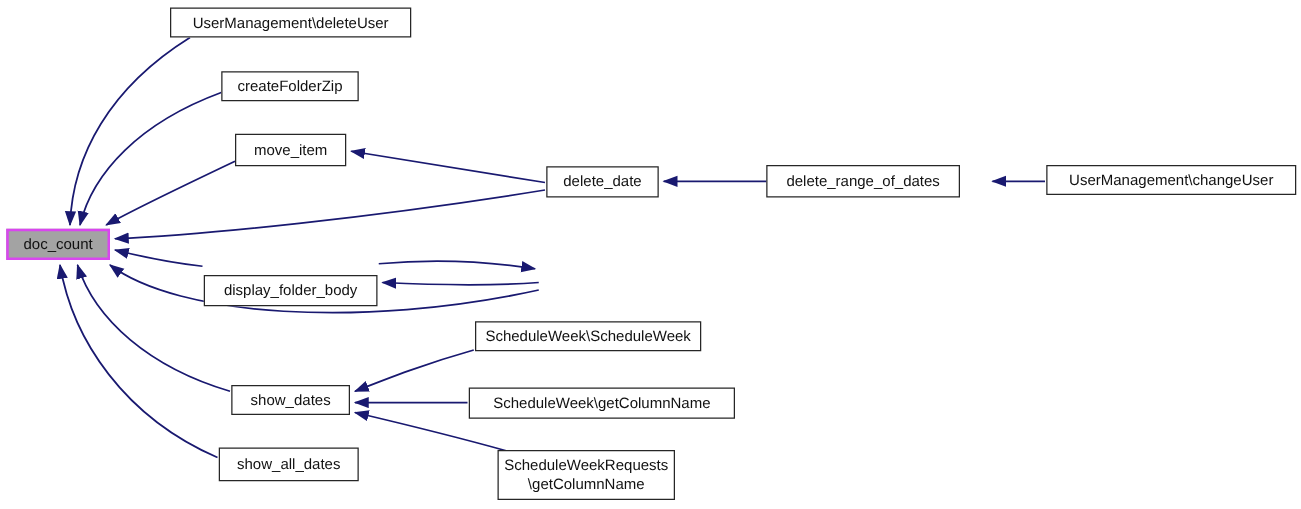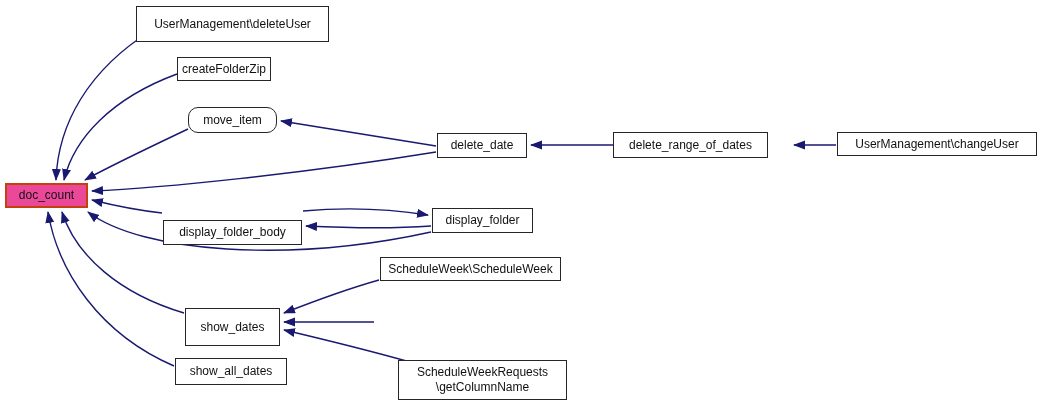--- a/index.html
+++ b/index.html
@@ -18,22 +18,22 @@
     background:#ffffff;
     border:1.5px solid #262626;
     color:#111111;
     font-size:12px;
     line-height:1.25;
     text-align:center;
     white-space:pre-line;
     cursor:pointer;
   }
   .node.highlight{
-    background:#ec4899;
-    border:2px solid #c2410c;
+    background:#a3a3a3;
+    border:2px solid #d946ef;
   }
 </style>
 </head>
 <body>
 
 <div id="canvas">
 
   <svg id="edges" viewBox="0 0 1041 407" xmlns="http://www.w3.org/2000/svg">
     <defs>
       <marker id="arrow" markerUnits="userSpaceOnUse" markerWidth="13" markerHeight="10" refX="11" refY="4.5" orient="auto">
@@ -71,39 +71,39 @@
       <path d="M379,280 C 340,291 312,302 284,313" marker-end="url(#arrow)"></path>
 
       <path d="M374,322 L 284,322" marker-end="url(#arrow)"></path>
 
       <path d="M410,362 C 360,348 318,338 284,330" marker-end="url(#arrow)"></path>
     </g>
   </svg>
 
   <div class="node highlight" style="left:5px;top:183px;width:83px;height:25px;">doc_count</div>
 
-  <div class="node" style="left:136px;top:6px;width:193px;height:36px;">UserManagement\deleteUser</div>
+  <div class="node" style="left:136px;top:6px;width:193px;height:24px;">UserManagement\deleteUser</div>
 
-  <div class="node" style="left:177px;top:57px;width:94px;height:24px;">createFolderZip</div>
+  <div class="node" style="left:177px;top:57px;width:110px;height:24px;">createFolderZip</div>
 
-  <div class="node" style="left:188px;top:107px;width:89px;height:26px;border-radius:10px;">move_item</div>
+  <div class="node" style="left:188px;top:107px;width:89px;height:26px;">move_item</div>
 
   <div class="node" style="left:437px;top:133px;width:90px;height:25px;">delete_date</div>
 
   <div class="node" style="left:613px;top:132px;width:155px;height:26px;">delete_range_of_dates</div>
 
   <div class="node" style="left:837px;top:132px;width:200px;height:24px;">UserManagement\changeUser</div>
 
   <div class="node" style="left:163px;top:208px;width:139px;height:25px;margin-top:12px;">display_folder_body</div>
 
-  <div class="node" style="left:432px;top:208px;width:101px;height:25px;">display_folder</div>
 
   <div class="node" style="left:380px;top:257px;width:181px;height:24px;">ScheduleWeek\ScheduleWeek</div>
 
-  <div class="node" style="left:185px;top:308px;width:95px;height:38px;">show_dates</div>
+  <div class="node" style="left:185px;top:308px;width:95px;height:24px;">show_dates</div>
 
+  <div class="node" style="left:375px;top:310px;width:213px;height:25px;">ScheduleWeek\getColumnName</div>
 
   <div class="node" style="left:175px;top:358px;width:112px;height:27px;">show_all_dates</div>
 
-  <div class="node" style="left:398px;top:360px;width:169px;height:40px;">ScheduleWeekRequests
+  <div class="node" style="left:398px;top:360px;width:142px;height:40px;">ScheduleWeekRequests
 \getColumnName</div>
 
 </div>
 
 </body></html>

